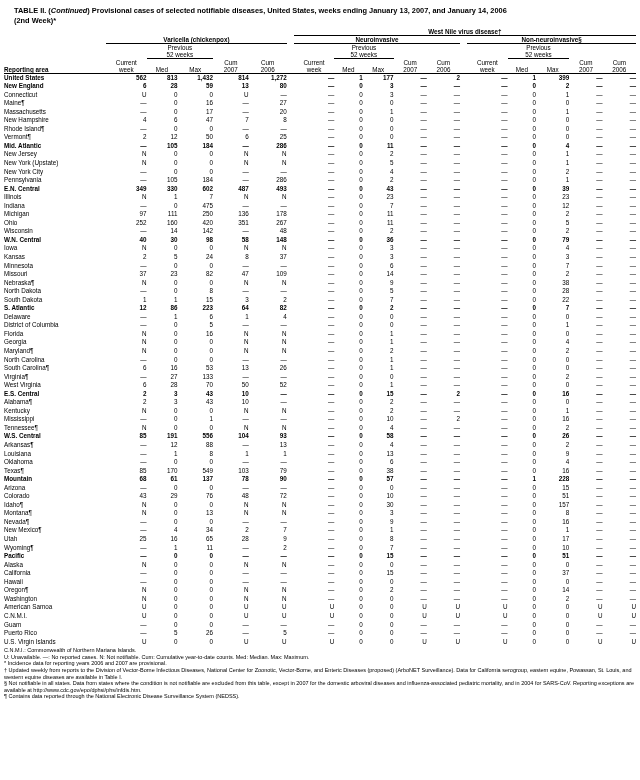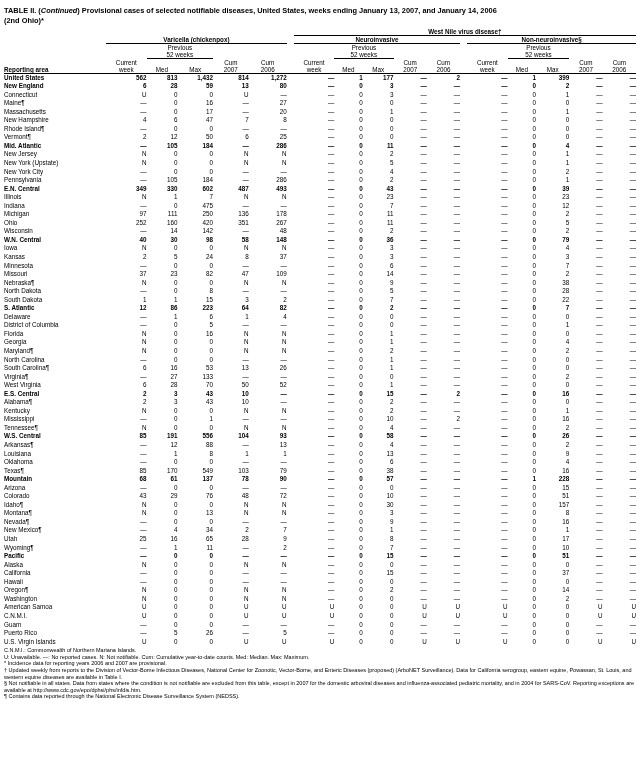--- a/index.html
+++ b/index.html
@@ -4,21 +4,21 @@
 <style>
   html,body{margin:0;padding:0;}
   body{
     width:640px;
     font-family:"Liberation Sans", sans-serif;
     font-size:6.3px;
     color:#000;
     background:#fff;
   }
   .page{width:640px;position:relative;padding:4px 4px 0 4px;box-sizing:border-box;}
-  .title{font-size:7.4px;font-weight:bold;line-height:9.5px;margin:2px 0 3px 0;}
+  .title{font-size:7.4px;font-weight:bold;line-height:9.5px;margin:2px 0 3px 10px;}
   .title .ital{font-style:italic;font-weight:bold;}
   table{border-collapse:collapse;width:632px;table-layout:fixed;}
   td,th{padding:0;margin:0;vertical-align:bottom;font-weight:normal;}
   .hdr td{font-size:6.3px;}
   .ctr{text-align:center;}
   .rgt{text-align:right;}
   .lft{text-align:left;}
   .b{font-weight:bold;}
   .ital{font-style:italic;}
   tr.data td{height:8.55px;line-height:8.55px;font-size:6.3px;}
@@ -29,21 +29,21 @@
   .footnotes div{margin:0;padding:0;}
   .hdrspan{border-bottom:1px solid #000;}
 </style>
 </head>
 <body>
 
 <div class="page">
 
   <div class="title">
     <span>TABLE II. (<span class="ital">Continued</span>) Provisional cases of selected notifiable diseases, United States, weeks ending January 13, 2007, and January 14, 2006</span><br>
-    <span>(2nd Ohio)*</span>
+    <span>(2nd Week)*</span>
   </div>
 
   <table>
     <colgroup>
       <col style="width:86px">
       <col style="width:34px">
         <col style="width:26px">
         <col style="width:30px">
         <col style="width:30px">
         <col style="width:32px">

